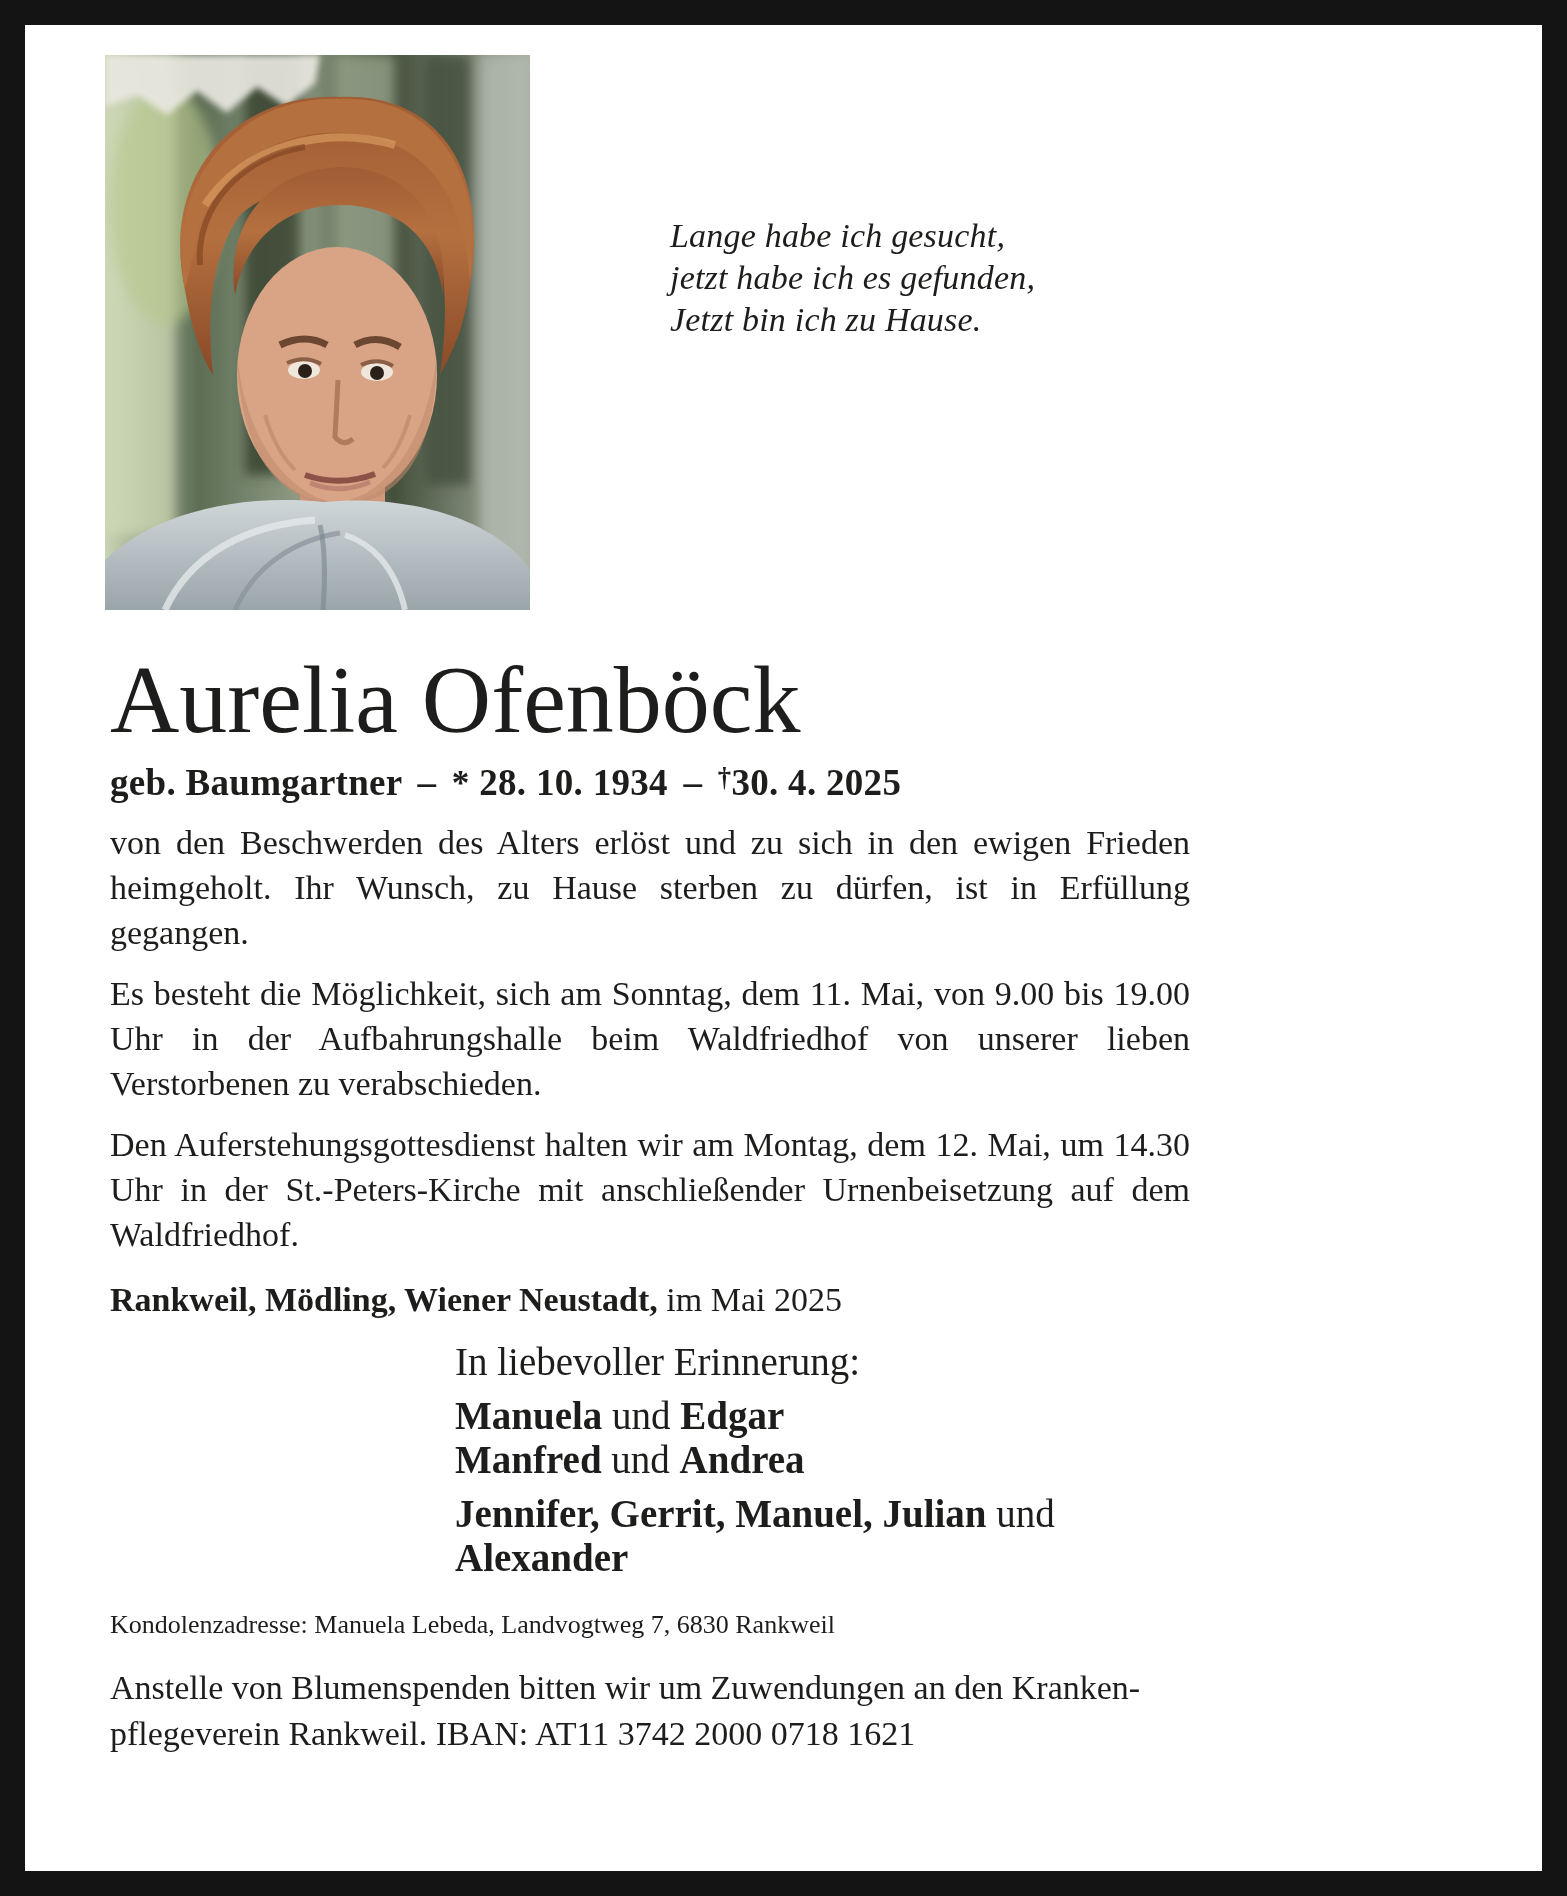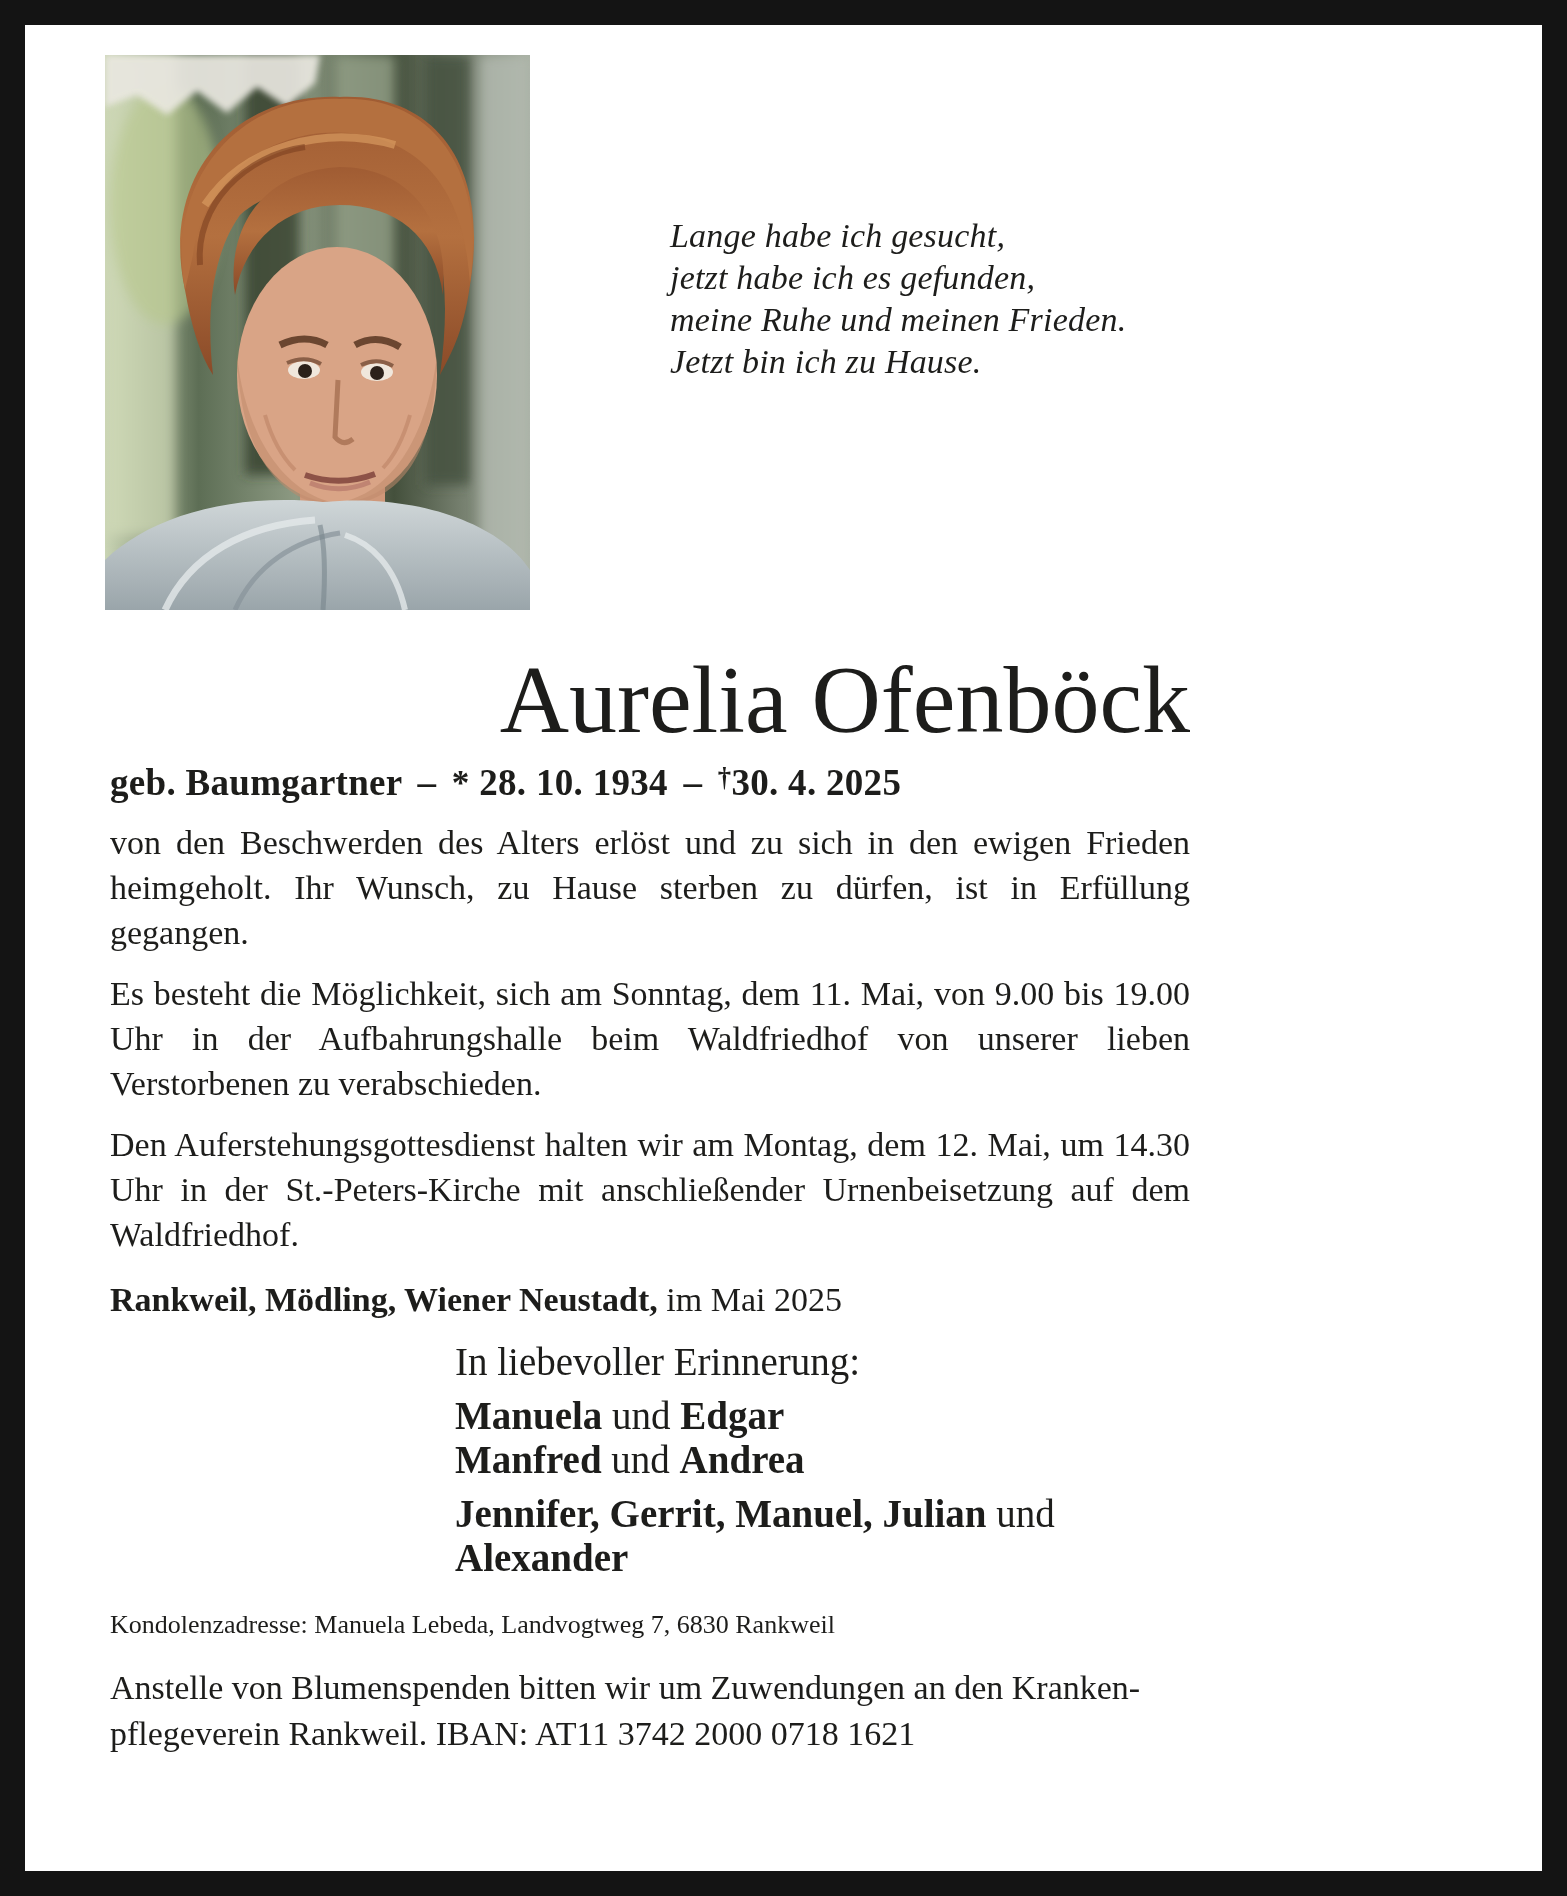--- a/index.html
+++ b/index.html
@@ -36,21 +36,21 @@
     font-size: 34px; line-height: 42px;
     letter-spacing: 0.2px;
   }
   .salutation {
     position: absolute; left: 560px; top: 482px;
     font-size: 37px; line-height: 46px;
   }
 
   .name-title {
     font-size: 96px; line-height: 1.05;
-    text-align: right;
+    text-align: left;
     margin: 10px 0 0 0;
     font-weight: normal;
   }
   .dates {
     font-size: 37px; font-weight: bold;
     margin-top: 10px;
     letter-spacing: 0.3px;
   }
   .dates .sep { padding: 0 6px; }
   .dagger { font-size: 0.72em; vertical-align: 0.35em; }
@@ -156,21 +156,20 @@
             <path d="M60,555 C85,500 140,470 210,465" stroke="#e4e9ea" stroke-width="7" fill="none" opacity="0.8"></path>
             <path d="M130,555 C150,510 190,485 235,478" stroke="#87939a" stroke-width="5" fill="none" opacity="0.7"></path>
             <path d="M300,555 C290,510 265,488 240,480" stroke="#e4e9ea" stroke-width="6" fill="none" opacity="0.8"></path>
             <path d="M215,470 Q222,500 218,555" stroke="#78858c" stroke-width="5" fill="none" opacity="0.6"></path>
           </svg>
         </div>
 
         <div class="quote">
           <div>Lange habe ich gesucht,</div>
           <div>jetzt habe ich es gefunden,</div>
-          <div>meine Ruhe und meinen Frieden.</div>
           <div>Jetzt bin ich zu Hause.</div>
         </div>
 
       </div>
 
       <h1 class="name-title">Aurelia Ofenböck</h1>
 
       <div class="dates">
         <span>geb. Baumgartner</span>
         <span class="sep">–</span>

